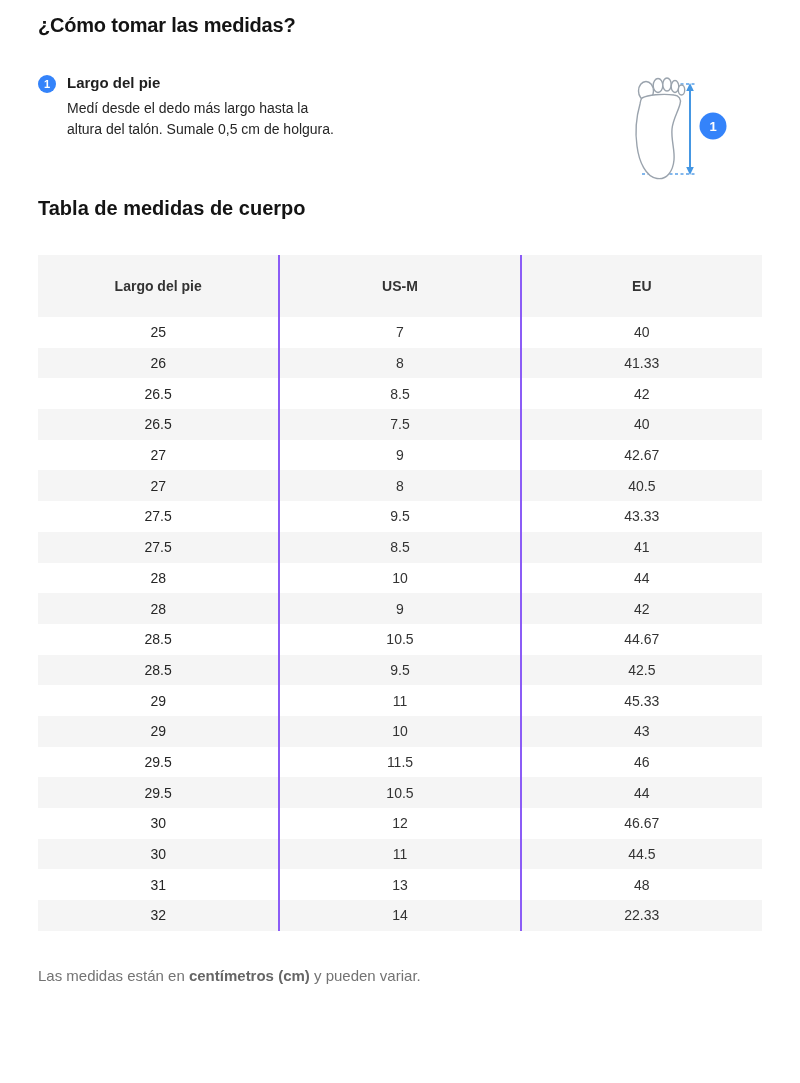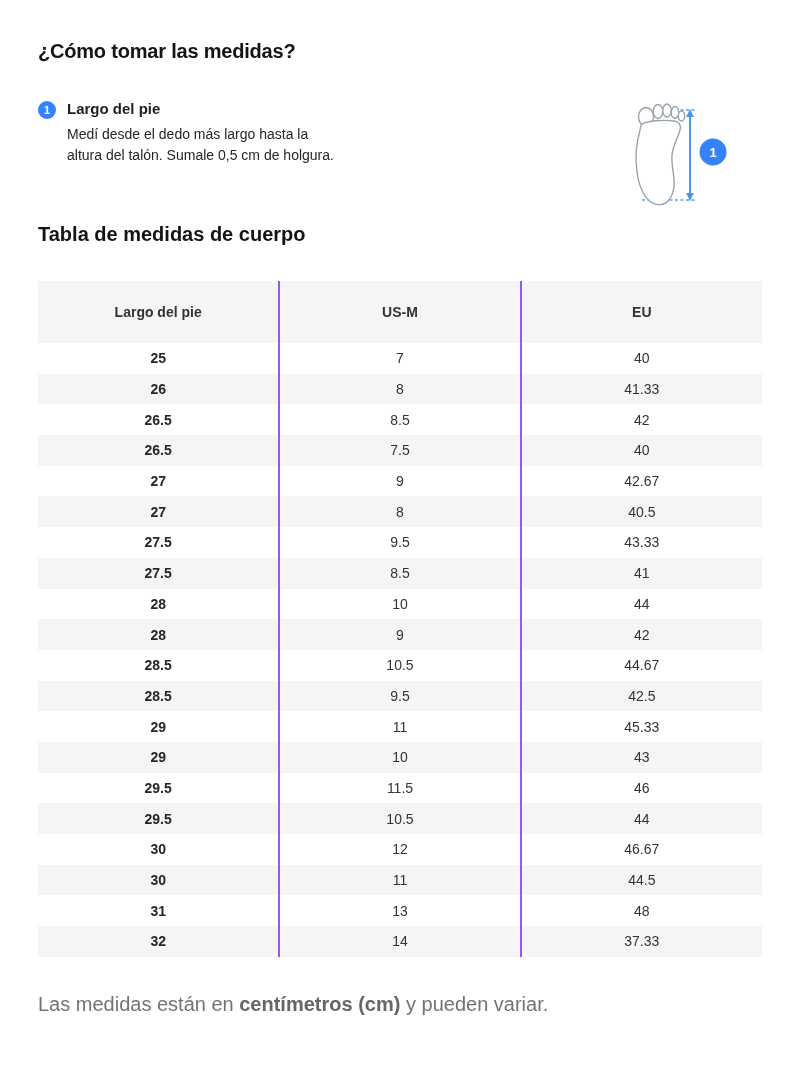--- a/index.html
+++ b/index.html
@@ -7,21 +7,21 @@
     margin: 0; padding: 0;
     width: 800px; height: 1083px;
     background: #ffffff;
     font-family: "Liberation Sans", sans-serif;
     color: #1a1a1a;
     overflow: hidden;
   }
   .container { position: relative; width: 800px; height: 1083px; padding: 0 38px; }
 
   .page-title {
-    margin: 40px 0 0 0;
+    margin: 14px 0 0 0;
     font-size: 20px;
     font-weight: 700;
     letter-spacing: -0.2px;
     color: #141414;
   }
 
   .measure-item { display: flex; margin-top: 37px; }
   .num-badge {
     flex: 0 0 18px;
     width: 18px; height: 18px;
@@ -66,27 +66,27 @@
     text-align: center;
     padding: 0;
   }
   .size-table tbody td {
     height: 30.7px;
     padding: 0;
     text-align: center;
     font-size: 14px;
     color: #333;
   }
-  .size-table tbody td.col-bold { font-weight: 700; color: #262626; }
+  .size-table tbody td.col-bold { font-weight: 400; color: #262626; }
   .size-table th + th, .size-table td + td { border-left: 2px solid #8b5cf6; }
   .size-table tbody tr:nth-child(even) { background: #f5f5f5; }
 
   .footnote {
     margin-top: 36px;
-    font-size: 20px;
+    font-size: 15px;
     color: #737373;
     font-weight: 400;
   }
   .footnote .fn-bold { font-weight: 700; color: #666; }
 </style>
 </head>
 <body>
 
 <div class="container">
 
@@ -229,20 +229,20 @@
           <td>44.5</td>
         </tr>
         <tr>
           <td class="col-bold">31</td>
           <td>13</td>
           <td>48</td>
         </tr>
         <tr>
           <td class="col-bold">32</td>
           <td>14</td>
-          <td>37.33</td>
+          <td>22.33</td>
         </tr>
       </tbody>
   </table>
 
   <div class="footnote"><span>Las medidas están en </span><span class="fn-bold">centímetros (cm)</span><span> y pueden variar.</span></div>
 
 </div>
 
 </body></html>

